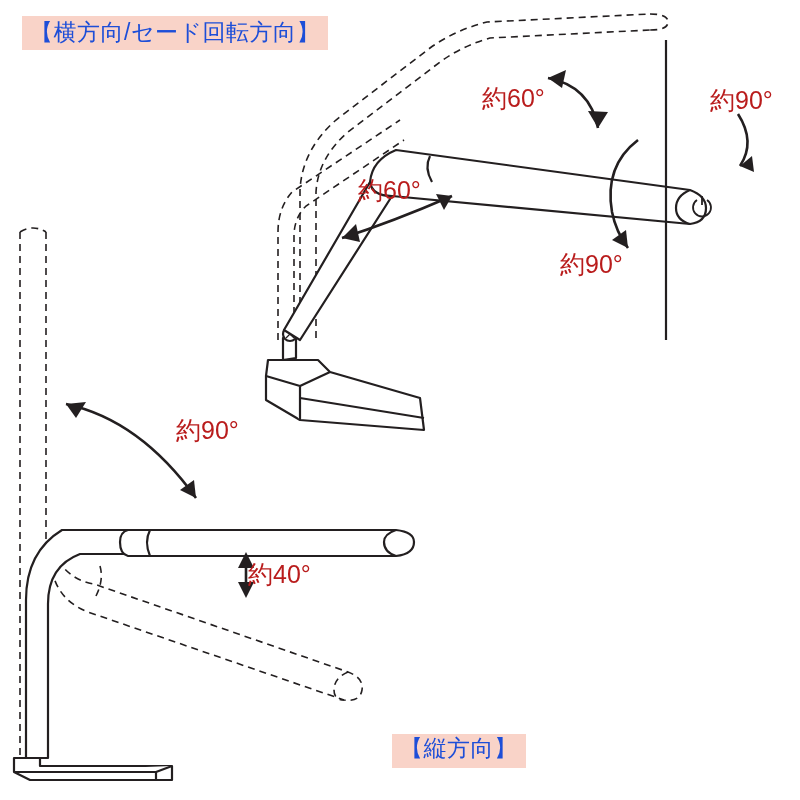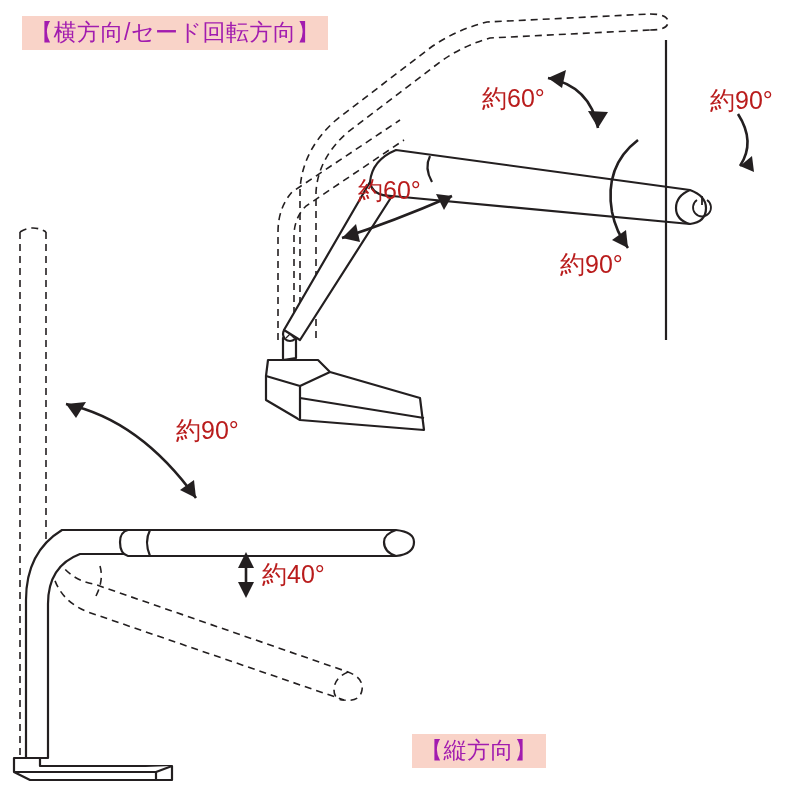--- a/index.html
+++ b/index.html
@@ -20,34 +20,35 @@
   #diagram-svg {
     position: absolute;
     left: 0;
     top: 0;
     width: 800px;
     height: 800px;
   }
   .label-box {
     position: absolute;
     background: #f9d3c8;
-    color: #a21caf;
+    color: #1d4ed8;
     font-size: 23px;
     letter-spacing: 0.5px;
     padding: 5px 8px 6px 8px;
     white-space: nowrap;
     line-height: 1;
   }
   #label-horizontal {
     left: 22px;
     top: 16px;
   }
   #label-vertical {
-    left: 412px;
+    left: 392px;
     top: 734px;
+    font-family: Liberation Mono, monospace;
   }
   .angle-label {
     position: absolute;
     color: #b91c1c;
     font-size: 25px;
     white-space: nowrap;
     line-height: 1;
   }
 </style>
 </head>
@@ -166,15 +167,15 @@
   <div class="angle-label" style="left:482px; top:86px;">約60°</div>
 
   <div class="angle-label" style="left:358px; top:178px;">約60°</div>
 
   <div class="angle-label" style="left:710px; top:88px;">約90°</div>
 
   <div class="angle-label" style="left:560px; top:252px;">約90°</div>
 
   <div class="angle-label" style="left:176px; top:418px;">約90°</div>
 
-  <div class="angle-label" style="left:262px; top:562px;">約40°</div>
+  <div class="angle-label" style="left:248px; top:562px;">約40°</div>
 
 </div>
 
 </body></html>

